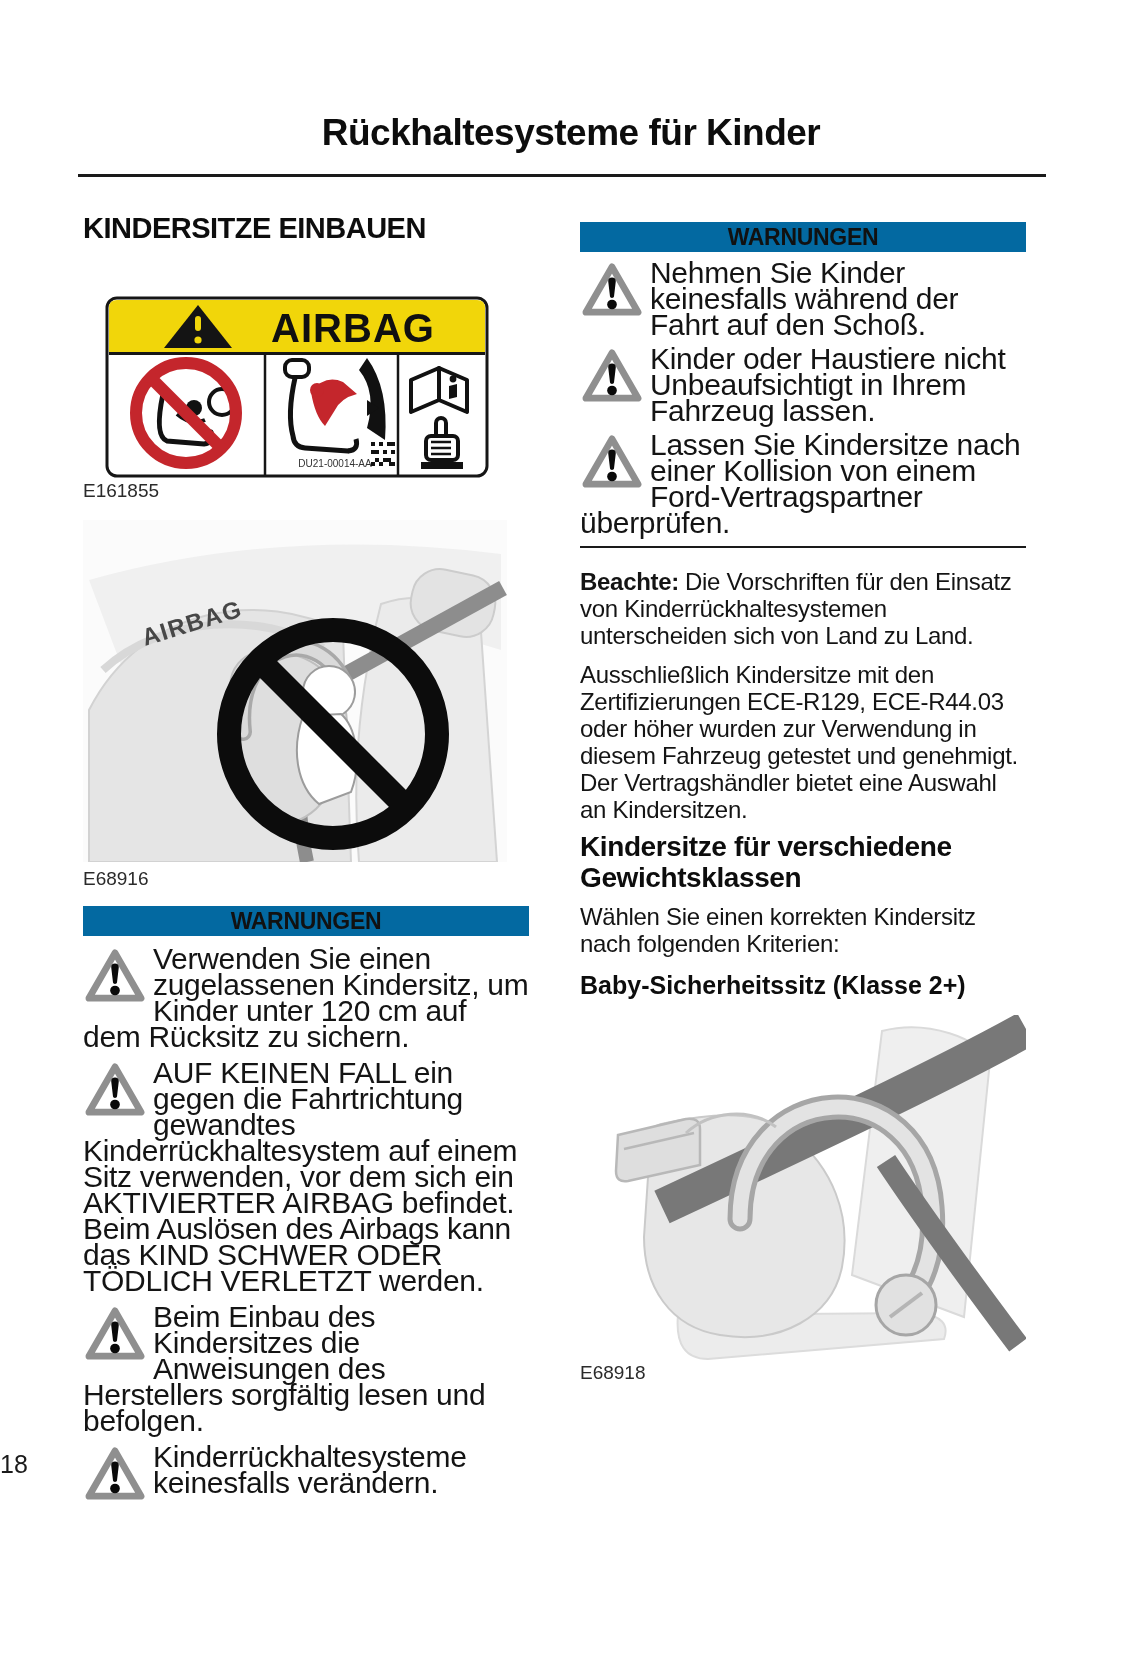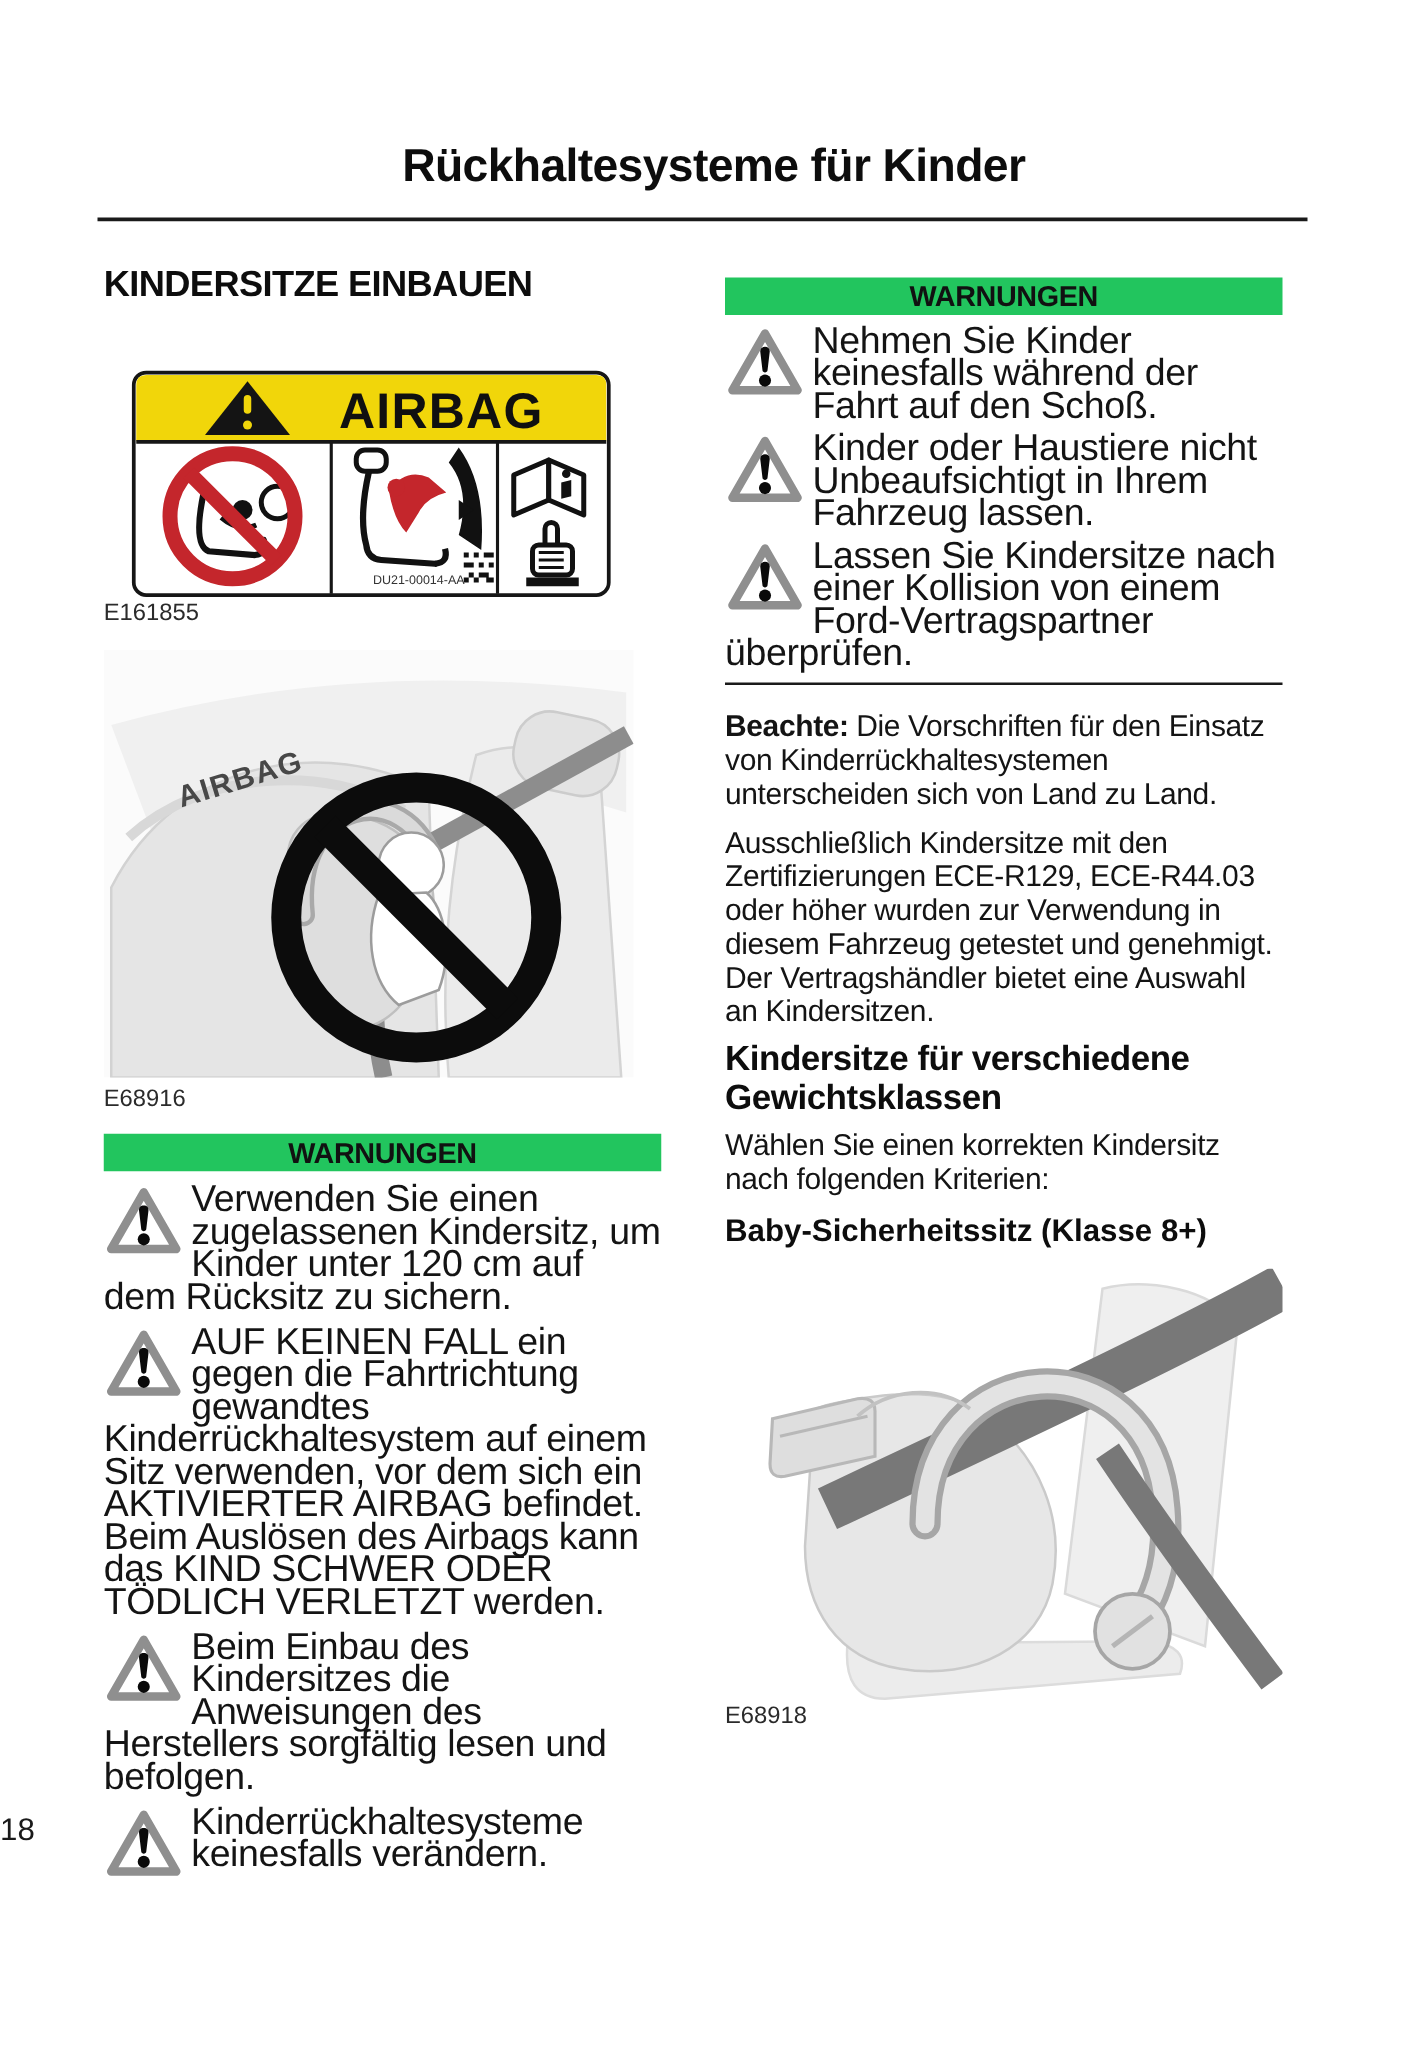--- a/index.html
+++ b/index.html
@@ -23,21 +23,21 @@
 
   figure { margin:0; padding:0; }
   .fig-airbag-label { margin-top:52px; }
   .fig-airbag-label svg { display:block; margin-left:22px; }
   .fig-noseat { margin-top:18px; }
   .fig-babyseat { margin-top:16px; }
   .fig-babyseat svg { display:block; margin-left:10px; }
   figcaption { font-size:19px; line-height:22px; color:#2b2b2b; margin-top:2px; }
 
   .warn-band {
-    margin-top:16px; height:30px; line-height:30px; background:#22c55e;
+    margin-top:16px; height:30px; line-height:30px; background:#0369a1;
     text-align:center; font-weight:bold; font-size:23px; letter-spacing:-0.3px; color:#111;
   }
   .col-right .warn-band { margin-top:0; }
 
   .warning { margin-top:8px; font-size:30px; line-height:26px; letter-spacing:-0.3px; }
   .col-left .warning { margin-top:10px; }
   .warn-icon { float:left; width:62px; height:56px; margin:2px 7px 1px 1px; }
   .warn-icon svg { display:block; width:100%; height:100%; }
   .warning::after { content:""; display:block; clear:both; }
 
@@ -235,21 +235,21 @@
     <hr class="right-rule">
 
     <p class="note-par"><span class="note-label">Beachte:</span><span class="note-text">Die Vorschriften für den Einsatz von Kinderrückhaltesystemen unterscheiden sich von Land zu Land.</span></p>
 
     <p class="body-par">Ausschließlich Kindersitze mit den Zertifizierungen ECE-R129, ECE-R44.03 oder höher wurden zur Verwendung in diesem Fahrzeug getestet und genehmigt. Der Vertragshändler bietet eine Auswahl an Kindersitzen.</p>
 
     <h3 class="sub-heading">Kindersitze für verschiedene Gewichtsklassen</h3>
 
     <p class="intro-par">Wählen Sie einen korrekten Kindersitz nach folgenden Kriterien:</p>
 
-    <p class="class-heading">Baby-Sicherheitssitz (Klasse 8+)</p>
+    <p class="class-heading">Baby-Sicherheitssitz (Klasse 2+)</p>
 
     <figure class="fig-babyseat">
       <svg width="436" height="345" viewBox="0 0 436 345">
         <path d="M292 16 C338 4 390 24 400 46 L374 302 L262 260 Z" fill="#efefef" stroke="#dadada" stroke-width="2"></path>
         <path d="M88 300 L330 298 Q362 302 354 324 L118 344 Q84 344 88 300 Z" fill="#ececec" stroke="#dcdcdc" stroke-width="2"></path>
         <path d="M58 162 C38 142 44 114 76 108 C122 98 172 94 202 120 C242 152 262 200 252 252 C242 302 190 330 130 320 C80 312 54 272 54 222 Z" fill="#e7e7e7" stroke="#cacaca" stroke-width="2"></path>
         <path d="M28 120 L96 104 Q110 102 110 114 L110 150 L38 166 Q26 168 26 156 Z" fill="#dedede" stroke="#b8b8b8" stroke-width="2.5"></path>
         <path d="M34 134 L104 118" stroke="#b8b8b8" stroke-width="2.5"></path>
         <path d="M436 14 C350 62 200 132 72 192" stroke="#787878" stroke-width="36" fill="none"></path>
         <path d="M150 204 C150 62 332 52 342 192 C346 240 332 268 318 286" stroke="#a6a6a6" stroke-width="25" fill="none" stroke-linecap="round"></path>

